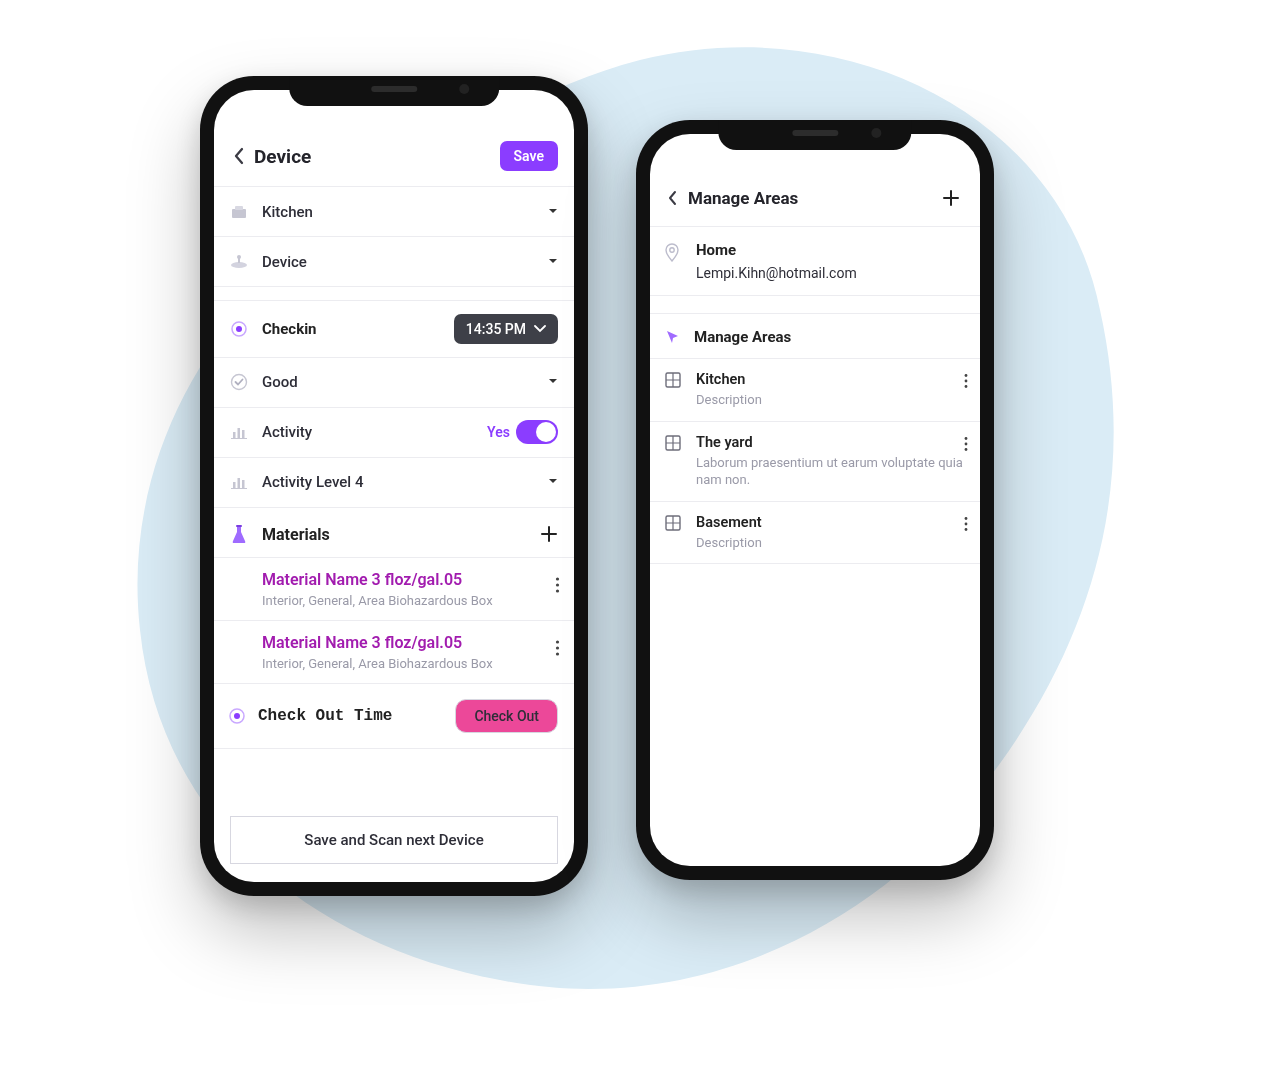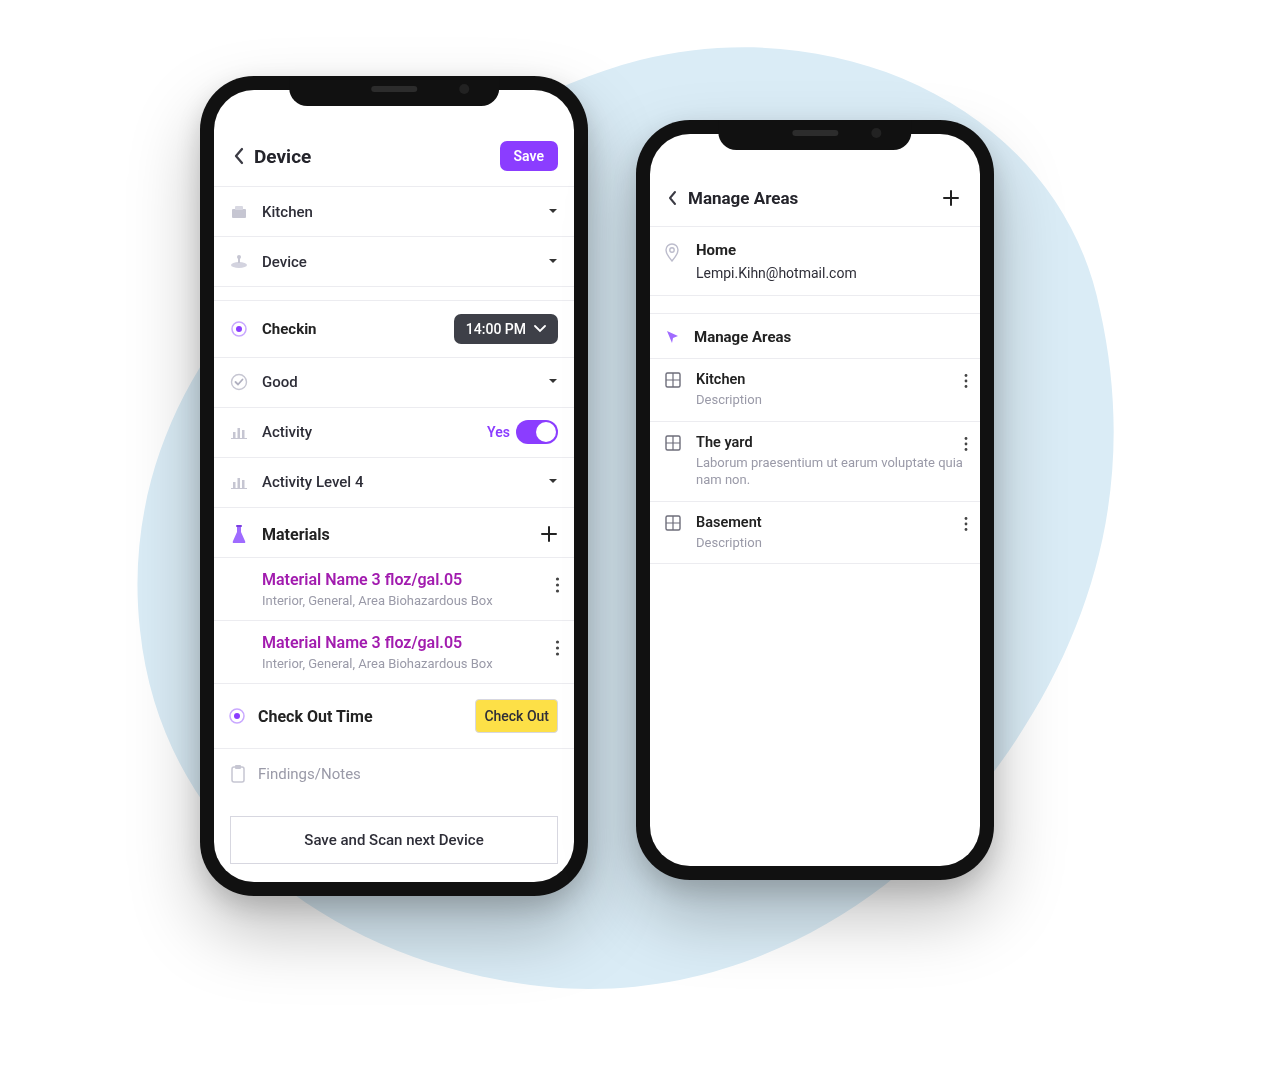--- a/index.html
+++ b/index.html
@@ -118,24 +118,24 @@
   .materials-row { display:flex; align-items:center; gap:12px; padding:15px 16px 12px 14px; border-bottom:1px solid #ececf0; }
   .materials-row .ico { width:22px; height:22px; display:flex; align-items:center; justify-content:center; }
   .materials-row .label { font-weight:700; font-size:16px; flex:1; color:#222; }
 
   .mat-item { padding: 12px 16px 12px 48px; border-bottom:1px solid #ececf0; position:relative; }
   .mat-item .t { font-weight:600; font-size:16px; color:#a21caf; margin-bottom:4px; }
   .mat-item .s { font-size:13px; color:#9a9aa8; }
   .mat-item .more { position:absolute; right:14px; top:18px; color:#444; }
 
   .checkout-row { display:flex; align-items:center; gap:12px; padding:15px 16px 15px 14px; border-bottom:1px solid #ececf0; }
-  .checkout-row .label { font-weight:700; font-size:16px; flex:1; color:#222; }
+  .checkout-row .label { font-weight:700; font-size:16px; flex:1; color:#222;font-family:Liberation Mono, monospace; }
   .btn-outline {
-    border:1px solid #d7d7e0; background:#fde047; color:#2e2e38;
-    padding:8px 8px; border-radius:4px; font-size:14px; font-weight:500;
+    border:1px solid #d7d7e0; background:#ec4899; color:#2e2e38;
+    padding:8px 18px; border-radius:11px; font-size:14px; font-weight:500;
   }
 
   .notes-row { display:flex; align-items:center; gap:12px; padding:15px 16px; color:#9a9aa8; font-size:15px; }
 
   .footer-btn {
     margin: auto 16px 18px 16px;
     border:1px solid #d7d7e0; background:#fff; border-radius:0;
     padding:14px; text-align:center; font-size:15px; color:#2e2e38; font-weight:500;
   }
 
@@ -220,21 +220,21 @@
 
         <div class="row">
           <span class="ico">
             <svg width="18" height="18" viewBox="0 0 18 18">
                 <circle cx="9" cy="9" r="7" fill="none" stroke="#c9a8ff" stroke-width="1.5"></circle>
                 <circle cx="9" cy="9" r="3" fill="#8b3dff"></circle>
               </svg>
           </span>
           <span class="label bold">Checkin</span>
           <div class="pill-dark">
-            <span>14:00 PM</span>
+            <span>14:35 PM</span>
             <svg width="12" height="8" viewBox="0 0 12 8">
                 <path d="M1 1 L6 6 L11 1" stroke="#fff" stroke-width="1.8" fill="none" stroke-linecap="round"></path>
               </svg>
           </div>
         </div>
 
         <div class="row tight">
           <span class="ico">
             <svg width="18" height="18" viewBox="0 0 18 18">
                 <circle cx="9" cy="9" r="7.5" fill="none" stroke="#c6c6d2" stroke-width="1.4"></circle>
@@ -325,29 +325,20 @@
           <span class="ico">
             <svg width="18" height="18" viewBox="0 0 18 18">
                 <circle cx="9" cy="9" r="7" fill="none" stroke="#c9a8ff" stroke-width="1.5"></circle>
                 <circle cx="9" cy="9" r="3" fill="#8b3dff"></circle>
               </svg>
           </span>
           <span class="label">Check Out Time</span>
           <button class="btn-outline">Check Out</button>
         </div>
 
-        <div class="notes-row">
-          <span class="ico" style="color:#c6c6d2">
-            <svg width="16" height="20" viewBox="0 0 16 20">
-                <rect x="2" y="3" width="12" height="15" rx="2" fill="none" stroke="#c6c6d2" stroke-width="1.5"></rect>
-                <rect x="5" y="1" width="6" height="4" rx="1" fill="#c6c6d2"></rect>
-              </svg>
-          </span>
-          <span>Findings/Notes</span>
-        </div>
 
         <div class="footer-btn">Save and Scan next Device</div>
 
       </div>
     </div>
   </div>
 
   <div class="phone phone2">
     <div class="notch"></div>
     <div class="screen">

